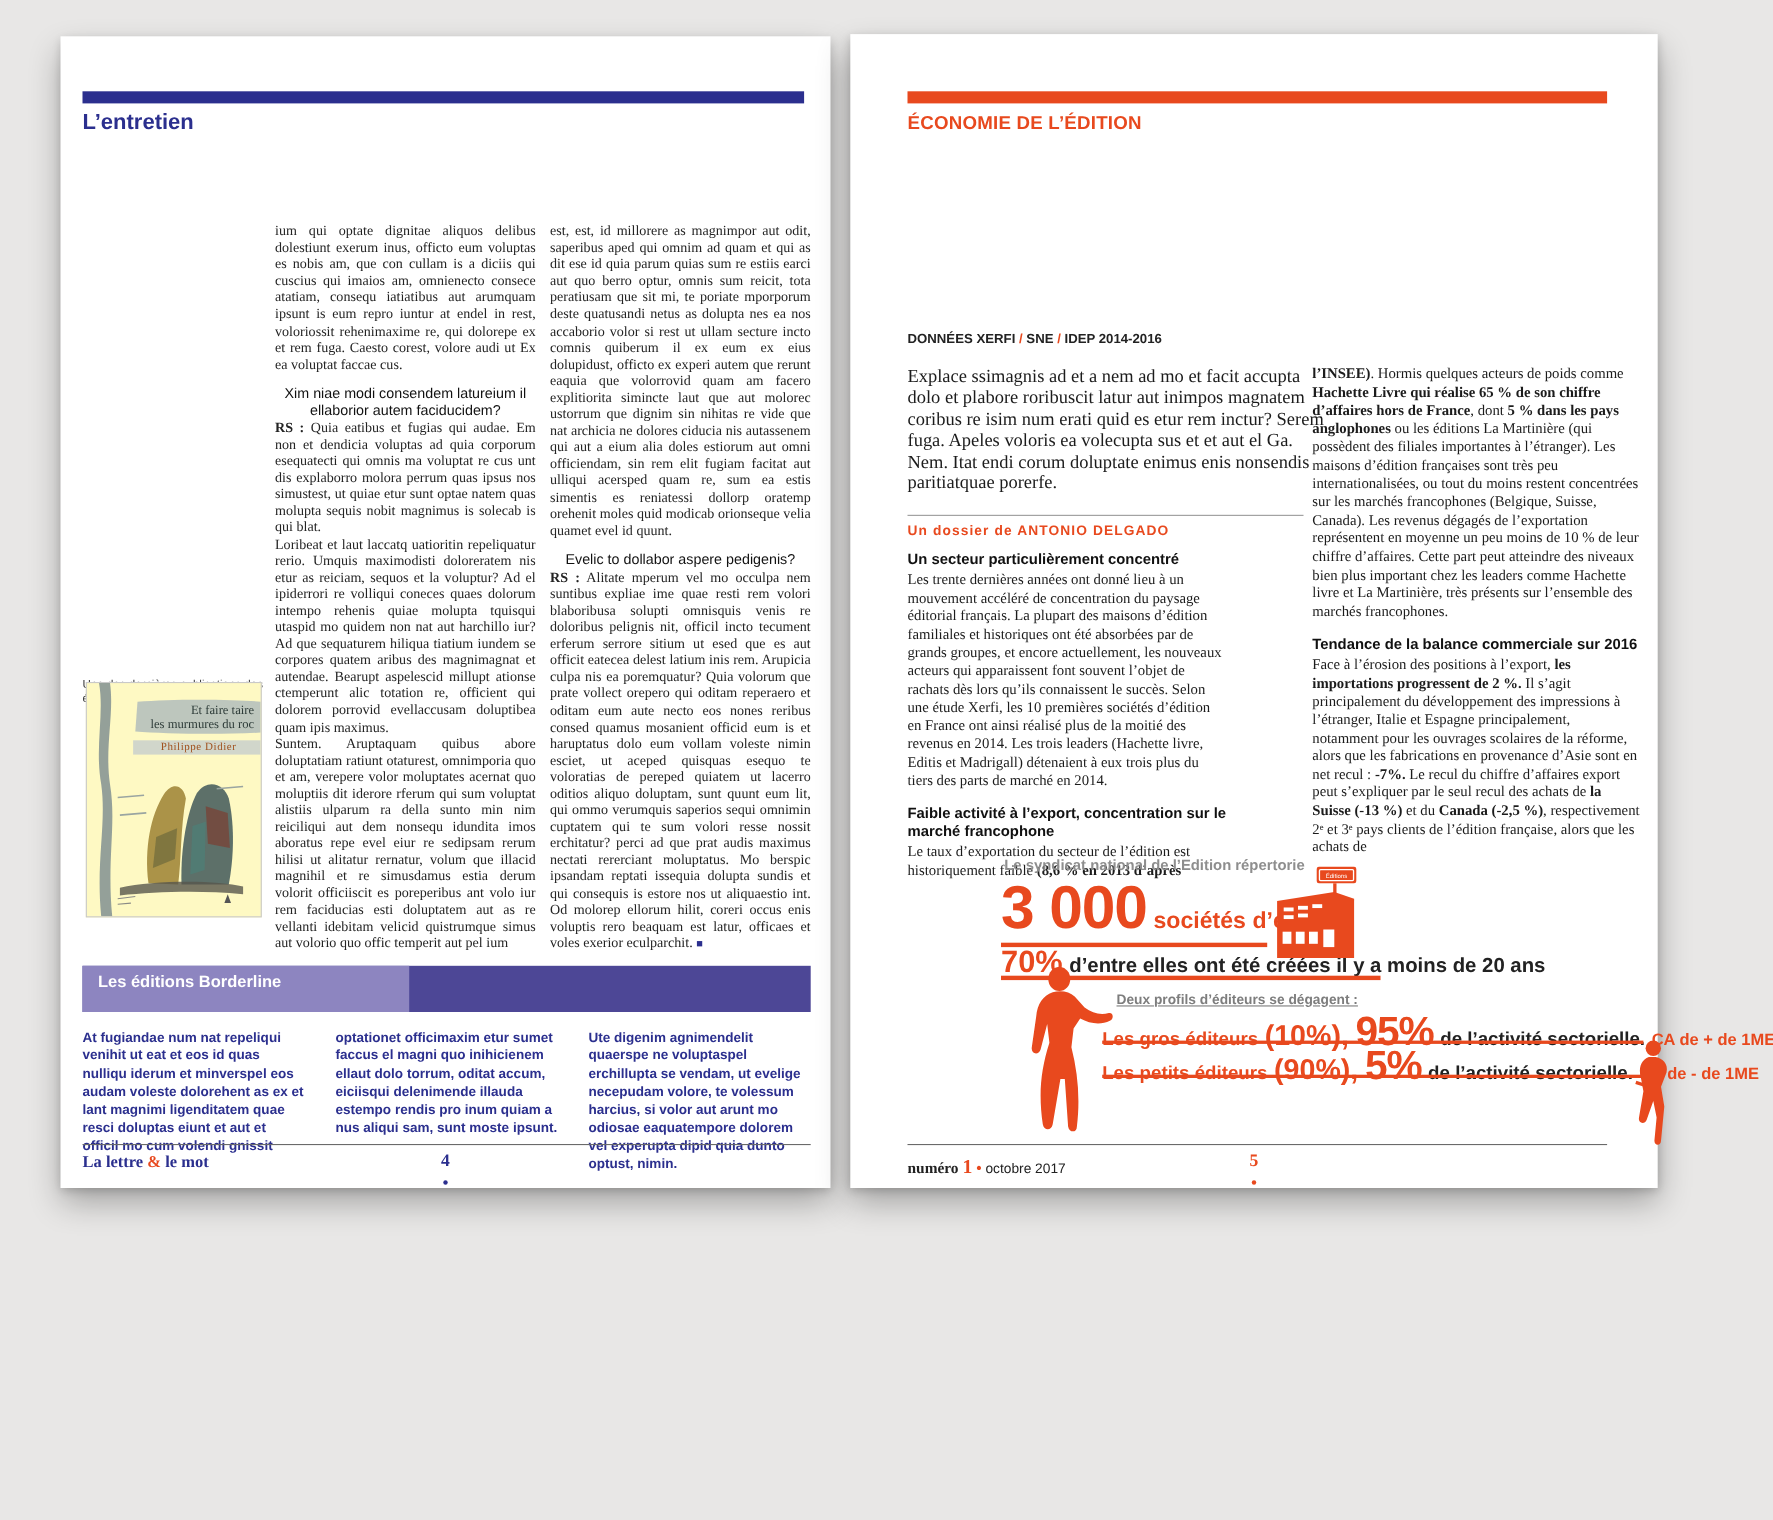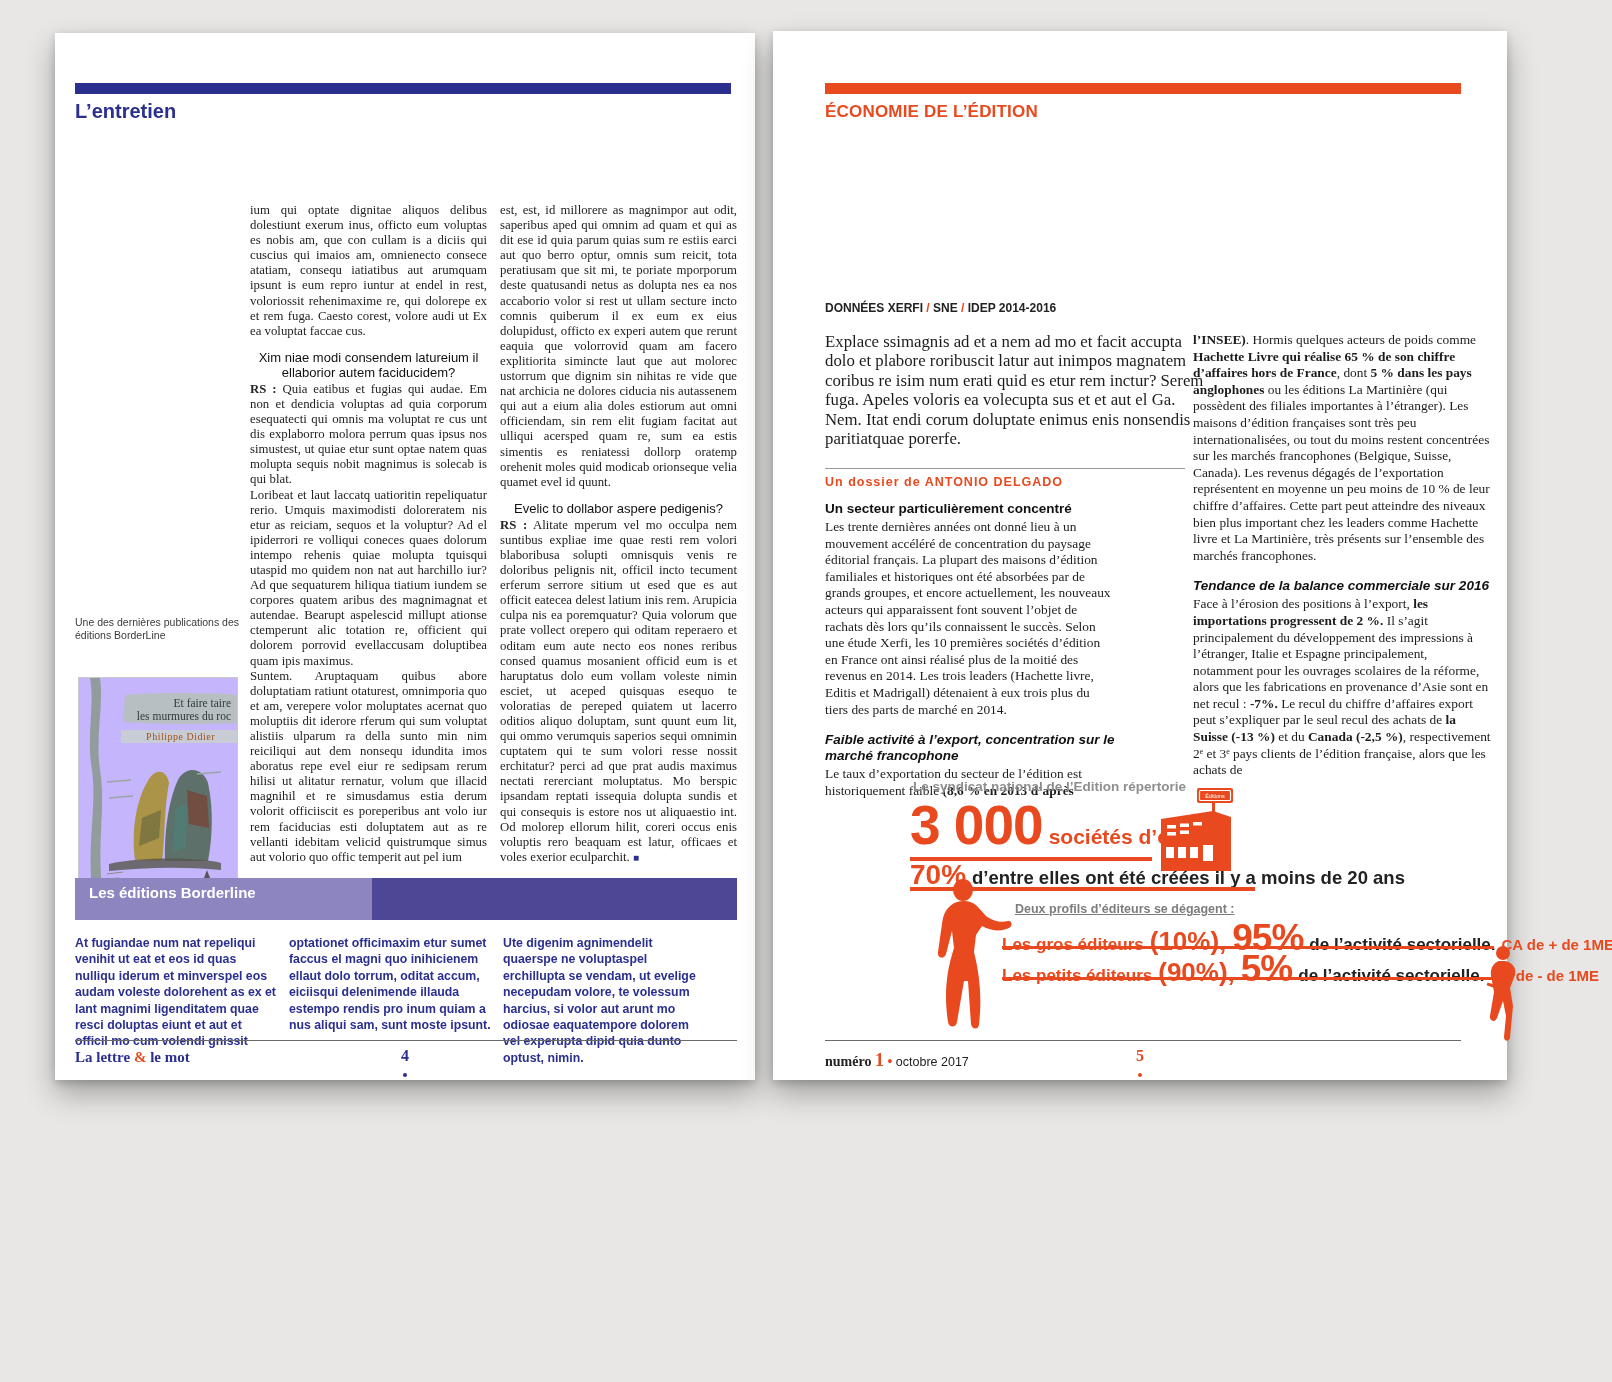--- a/index.html
+++ b/index.html
@@ -18,29 +18,29 @@
           color:#232323;height:676px;overflow:hidden;}
   .lp-col1{left:195px;}
   .lp-col2{left:445px;}
   .lp-col p{margin:0;}
   .q-head{font-family:"Liberation Sans",sans-serif;font-weight:normal;font-size:13px;line-height:15px;
           color:#111;margin:11px 0 2px 0 !important;text-align:center;}
   .rs{font-weight:bold;}
   .endmark{color:#2b2f8e;font-size:10px;}
   .lp-caption{left:20px;top:583px;width:170px;font-family:"Liberation Sans",sans-serif;
               font-size:10.5px;line-height:13px;color:#3a3a3a;}
-  .book{left:23px;top:644px;width:158px;height:212px;background:#c4b5fd;border:1px solid #c9c9c9;}
+  .book{left:23px;top:587px;width:158px;height:212px;background:#fef9c3;border:1px solid #c9c9c9;}
   .book-title{position:absolute;right:6px;top:19px;width:104px;text-align:right;
               font-size:11.5px;line-height:13px;color:#2e3c39;}
   .book-author{position:absolute;right:22px;top:53px;font-size:10px;color:#a0521f;letter-spacing:.5px;}
   .banner{left:20px;top:845px;width:662px;height:42px;background:#4d4796;}
   .banner-box{position:absolute;left:0;top:0;width:297px;height:42px;background:#8d85c0;}
   .banner-title{position:absolute;left:14px;top:6px;font-family:"Liberation Sans",sans-serif;
                 font-weight:bold;font-size:15px;color:#fff;}
-  .boxcols{left:20px;top:902px;width:662px;display:flex;gap:12px;}
+  .boxcols{left:20px;top:902px;width:662px;display:flex;gap:28px;}
   .boxcol{width:202px;font-family:"Liberation Sans",sans-serif;font-weight:bold;
           font-size:12.3px;line-height:16.4px;color:#2b2f8e;}
   .foot-rule{height:1px;background:#6a6a6a;left:20px;width:662px;top:1007px;}
   .lp-brand{left:20px;top:1016px;font-size:15px;font-weight:bold;color:#2b2f8e;}
   .lp-brand .amp{color:#e8491e;}
   .pagenum{left:0;width:100%;text-align:center;top:1014px;font-weight:bold;font-size:16px;color:#2b2f8e;}
   .pagedot{left:50%;margin-left:-2px;top:1040px;width:4px;height:4px;border-radius:50%;background:#2b2f8e;}
 
   
   .rp-bar{left:52px;top:52px;width:636px;height:11px;background:#e8491e;}
@@ -55,21 +55,21 @@
   .rp-intro{left:52px;top:301px;width:380px;font-size:16.8px;line-height:19.4px;color:#1c1c1c;}
   .dossier-rule{left:52px;top:437px;width:360px;height:1px;background:#9a9a9a;}
   .dossier{left:52px;top:444px;font-family:"Liberation Sans",sans-serif;font-weight:bold;
            font-size:12.5px;color:#e8491e;letter-spacing:1px;}
   .rp-col{width:290px;font-size:13.4px;line-height:16.6px;color:#1c1c1c;}
   .rp-col1{left:52px;top:470px;}
   .rp-col2{left:420px;top:301px;width:298px;}
   .rp-col p{margin:0;}
   .sh{font-family:"Liberation Sans",sans-serif;font-weight:bold;font-size:13.5px;line-height:16px;
       color:#111;margin:0 0 2px 0 !important;}
-  .sh2{margin-top:14px !important;font-style:italic;}
+  .sh2{margin-top:14px !important;}
   .b{font-weight:bold;}
 
   
   .ig-label{left:140px;top:748px;font-family:"Liberation Sans",sans-serif;font-weight:bold;
             font-size:13.5px;color:#8e8e8e;}
   .ig-bignum{left:137px;top:766px;font-family:"Liberation Sans",sans-serif;font-weight:bold;color:#e8491e;}
   .ig-bignum .n{font-size:55px;letter-spacing:-1px;line-height:56px;}
   .ig-bignum .sfx{font-size:21px;margin-left:6px;}
   .ig-rule1{left:137px;top:826px;width:242px;height:4px;background:#e8491e;}
   .ig-70line{left:137px;top:828px;font-family:"Liberation Sans",sans-serif;font-weight:bold;white-space:nowrap;}

